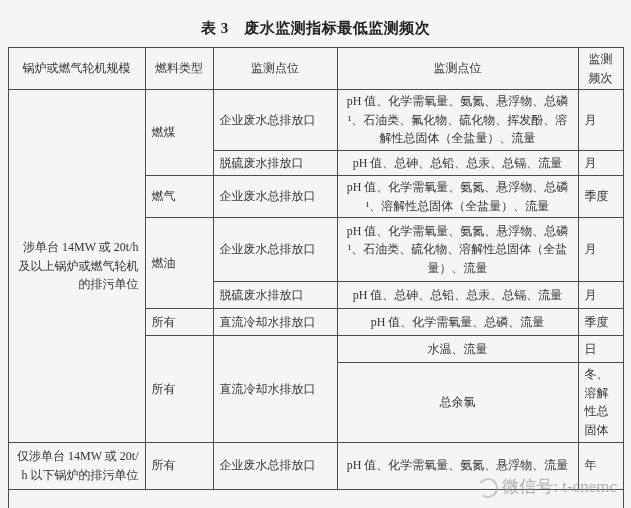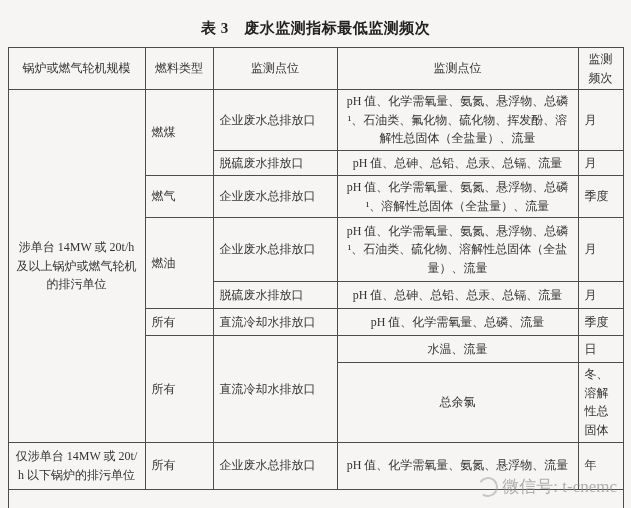--- a/index.html
+++ b/index.html
@@ -37,21 +37,21 @@
     color: #333;
   }
   table.monitoring td, table.monitoring th {
     border: 1px solid #4c4c4c;
     padding: 2px 6px;
     vertical-align: middle;
     font-weight: normal;
     word-break: break-all;
   }
   th.hdr { text-align: center; }
-  td.c-scale { text-align: center; }
+  td.c-scale { text-align: right; }
   td.c-fuel, td.c-point, td.c-freq { }
   td.c-ind { text-align: center; }
   tr.hdr-row       { height: 33px; }
   tr.r1            { height: 57px; }
   tr.r2            { height: 25px; }
   tr.r3            { height: 40px; }
   tr.r4            { height: 64px; }
   tr.r5            { height: 27px; }
   tr.r6            { height: 27px; }
   tr.r7            { height: 27px; }
@@ -65,21 +65,21 @@
   }
   .note {
     padding-left: 2.7em;
     text-indent: -2.7em;
   }
   .watermark {
     position: absolute;
     right: 14px;
     bottom: 22px;
     display: flex;
-    align-items: center;
+    align-items: flex-end;
     gap: 4px;
     color: rgba(150,150,150,0.75);
     font-size: 17px;
     pointer-events: none;
   }
   .wm-circle {
     display: inline-block;
     width: 20px;
     height: 20px;
     border: 2px solid rgba(160,160,160,0.55);

